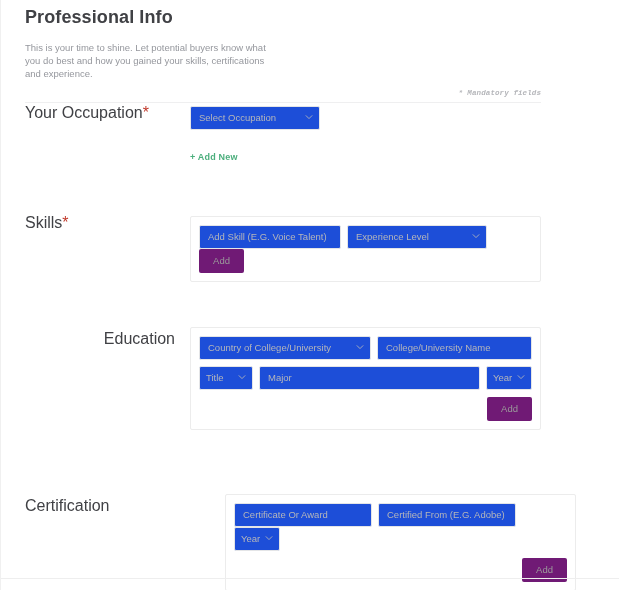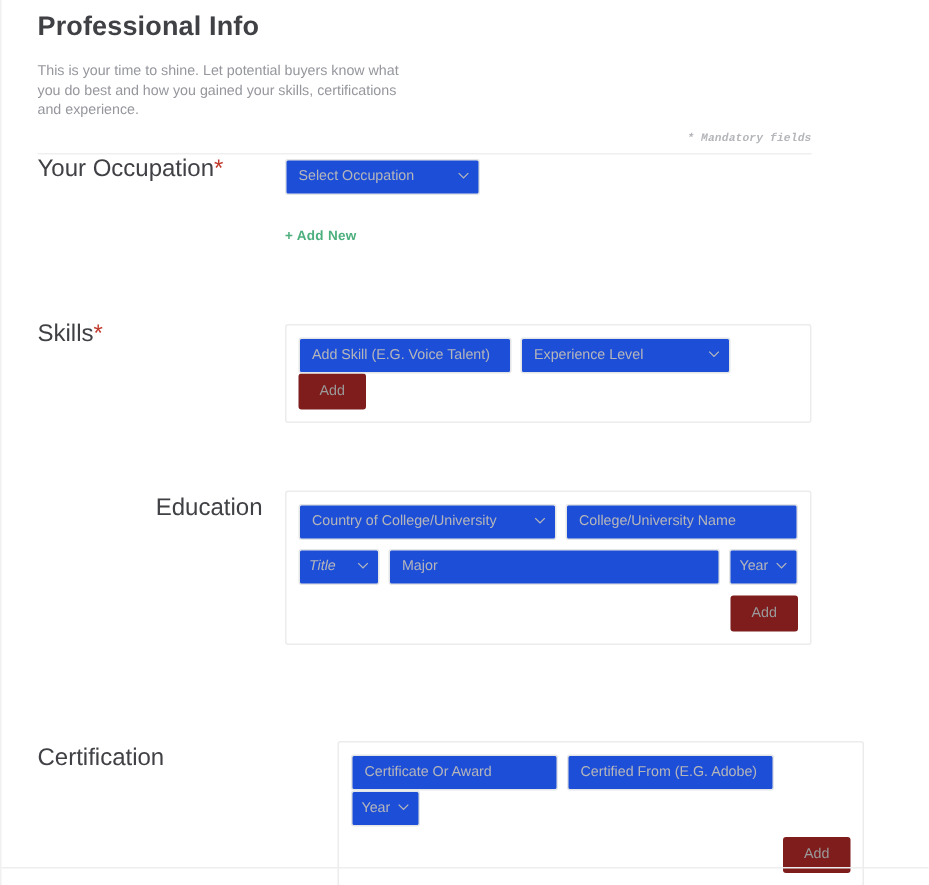--- a/index.html
+++ b/index.html
@@ -140,21 +140,21 @@
     padding: 8px;
     border-radius: 2px;
   }
 
   .btn-add {
     box-sizing: border-box;
     height: 24px;
     min-width: 45px;
     border: none;
     border-radius: 2px;
-    background: #7f1d1d;
+    background: #701a75;
     color: #9b9b9b;
     font-family: "Liberation Sans", sans-serif;
     font-size: 9.5px;
     line-height: 24px;
     text-align: center;
     display: inline-block;
     vertical-align: top;
     padding: 0 12px;
     cursor: default;
   }
@@ -245,21 +245,21 @@
               <svg viewBox="0 0 10 10" width="8" height="8">
                   <path d="M1 3 L5 7 L9 3" fill="none" stroke="#b5b6ba" stroke-width="1.1"></path>
                 </svg>
             </span>
           </div>
           <div class="ctrl" style="width:155px;">
             <span>College/University Name</span>
           </div>
         </div>
         <div class="field-line">
-          <div class="ctrl select" style="width:54px; padding-left:6px;font-style:italic;">
+          <div class="ctrl select" style="width:54px; padding-left:6px;">
             <span>Title</span>
             <span class="chev">
               <svg viewBox="0 0 10 10" width="8" height="8">
                   <path d="M1 3 L5 7 L9 3" fill="none" stroke="#b5b6ba" stroke-width="1.1"></path>
                 </svg>
             </span>
           </div>
           <div class="ctrl" style="width:221px;">
             <span>Major</span>
           </div>

